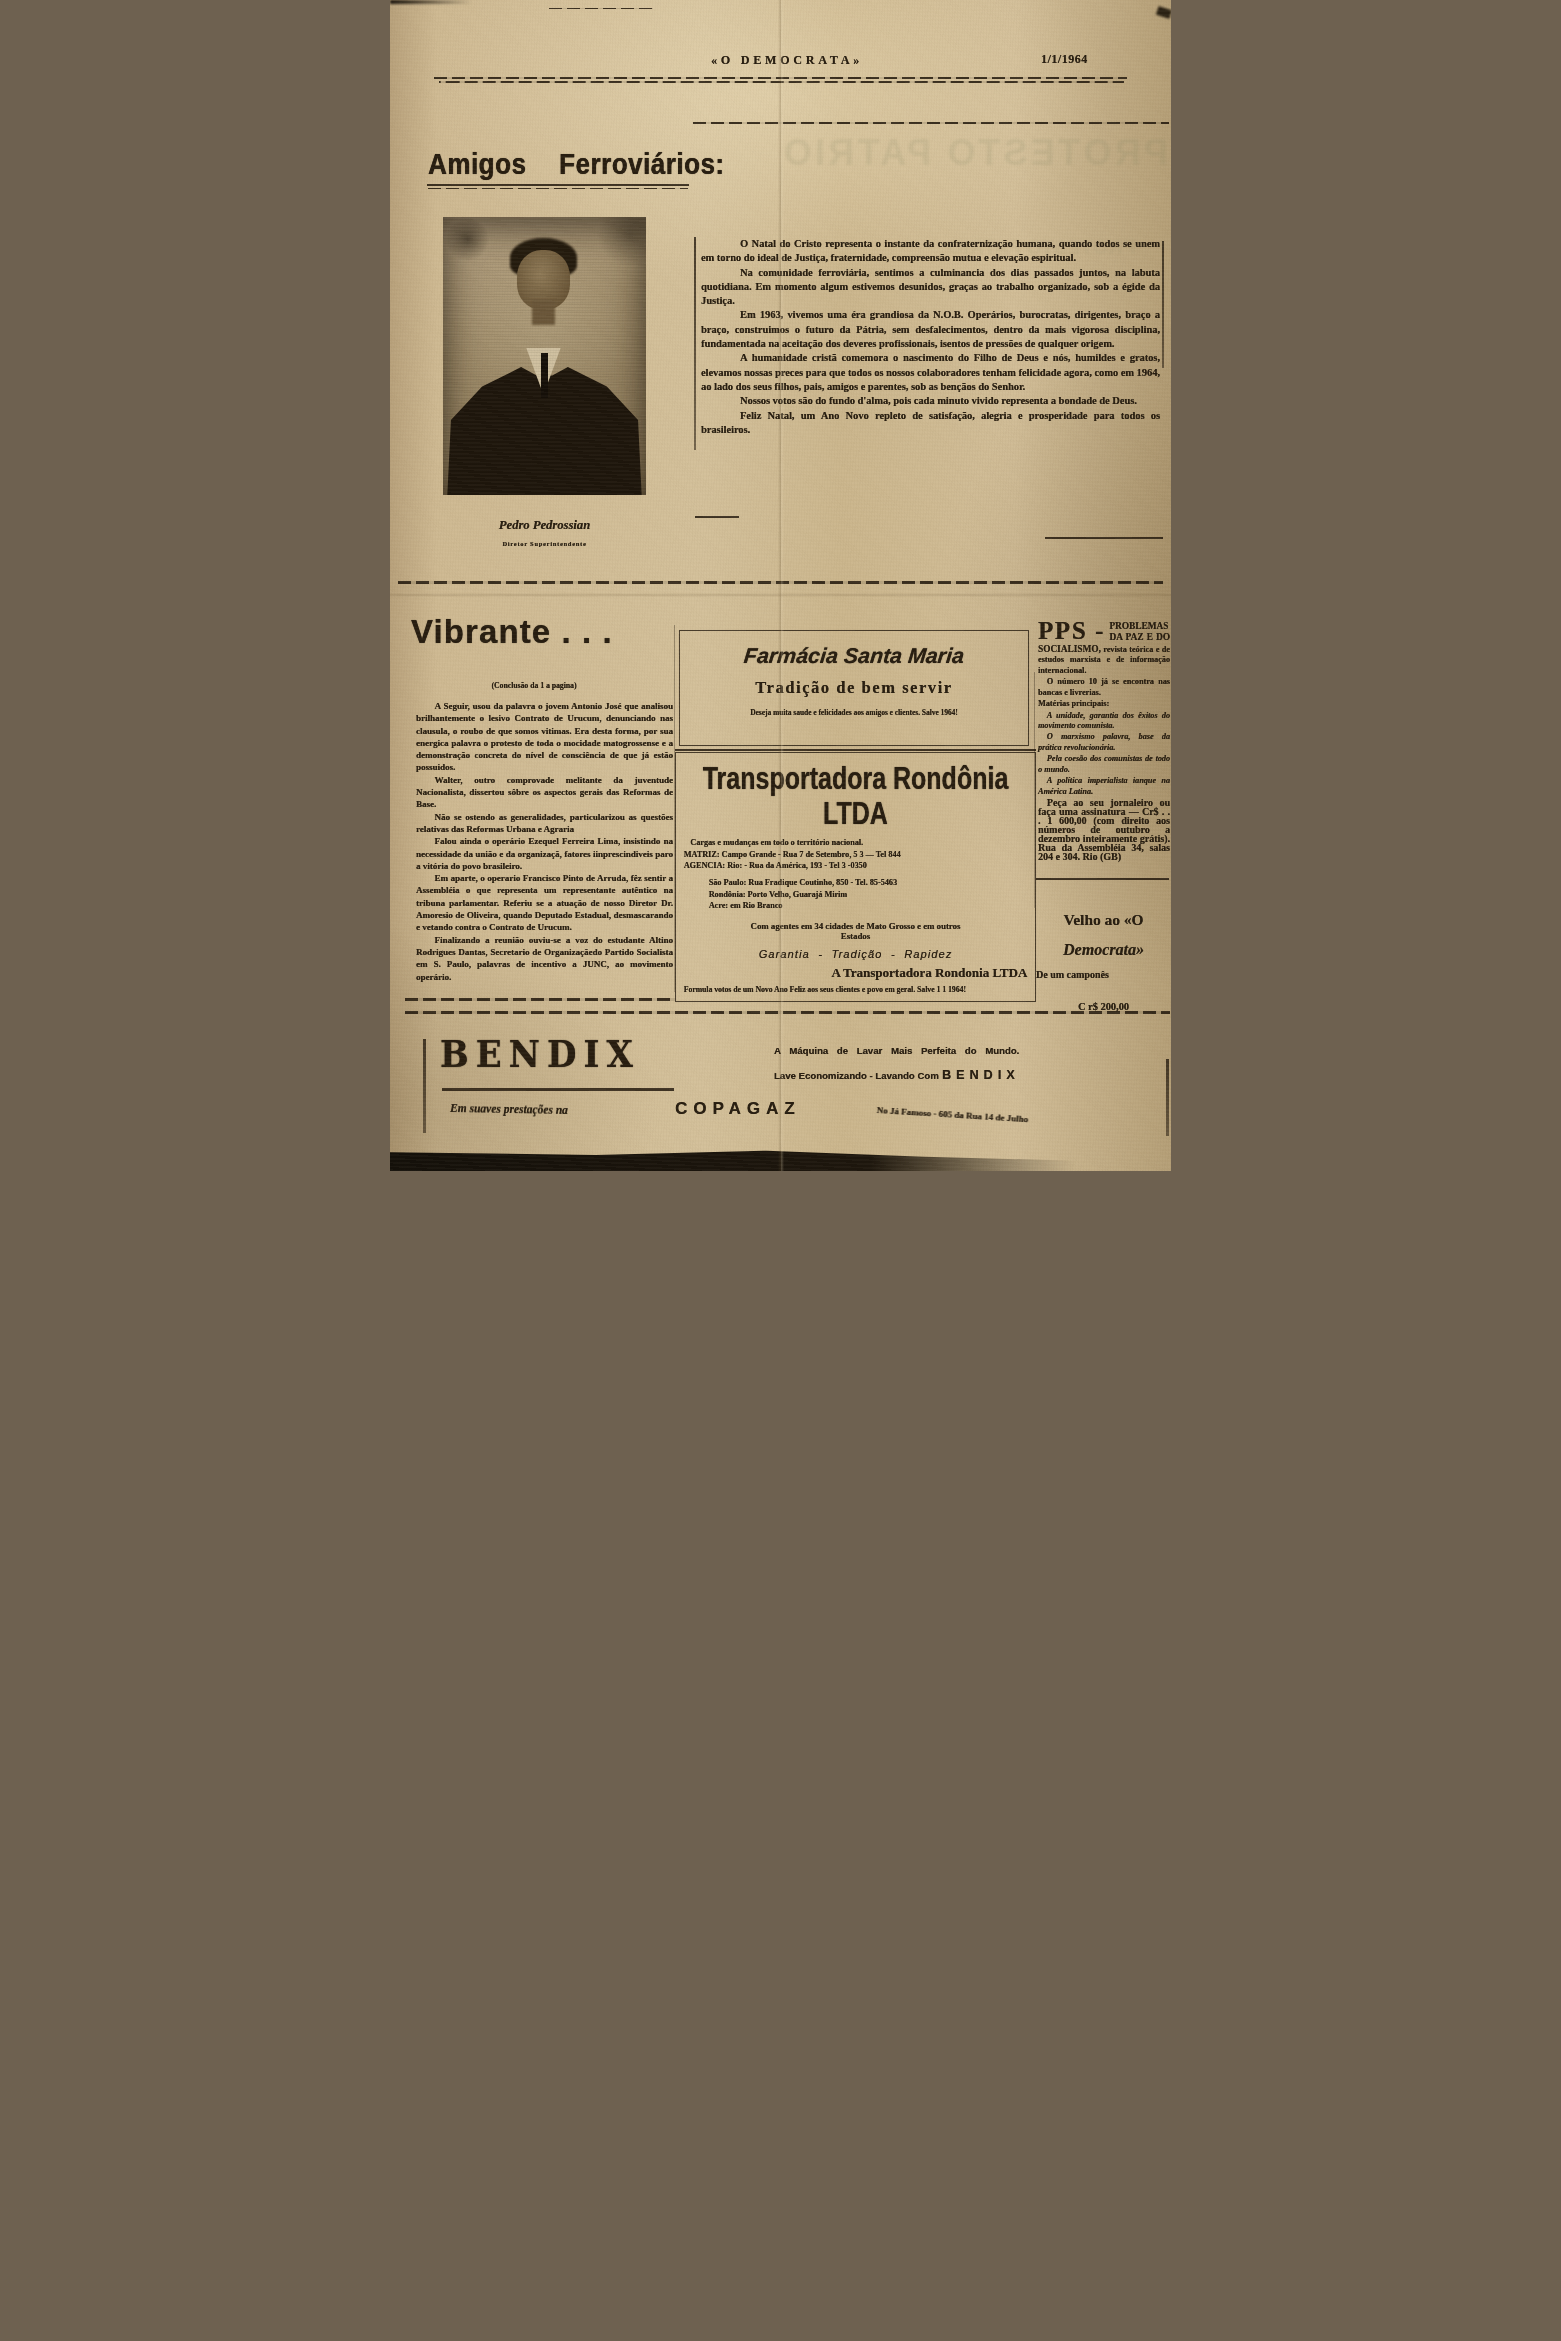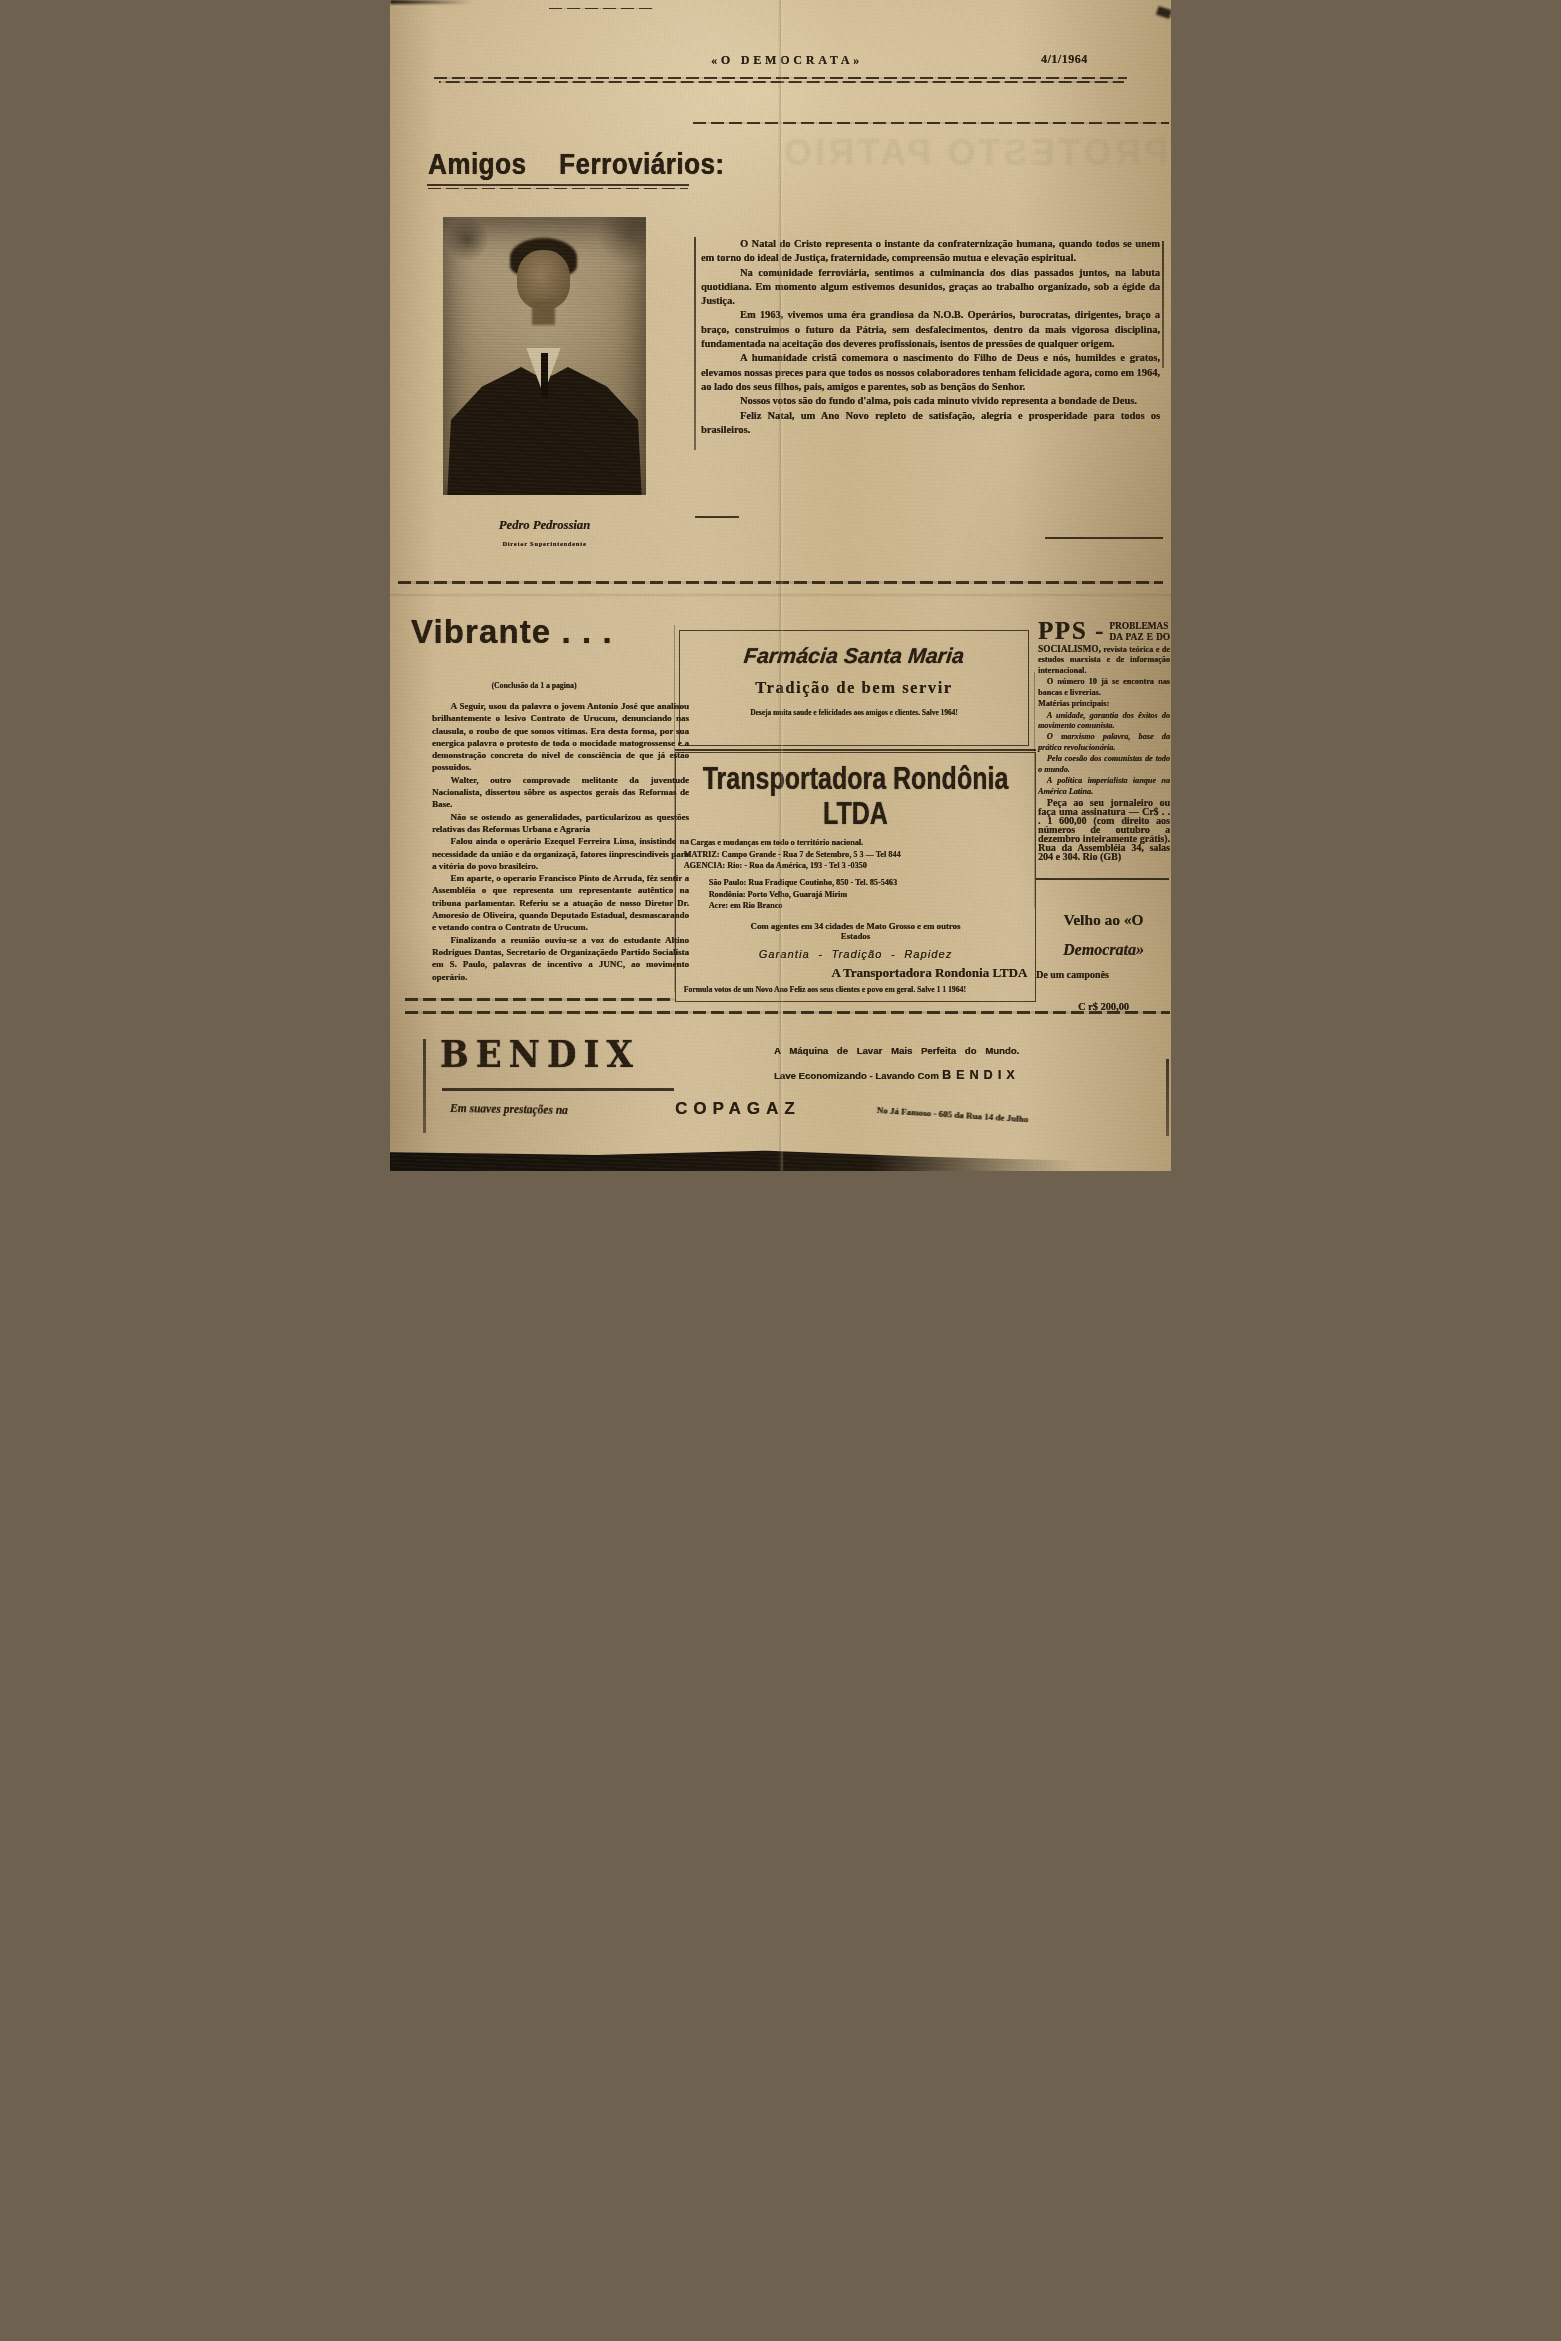--- a/index.html
+++ b/index.html
@@ -114,21 +114,21 @@
 
 <div class="page">
   <div class="corner-tl"></div>
   <div class="corner-tr"></div>
 
   <div class="abs ghost" style="left:296px;top:132px;width:482px;font-size:36px;letter-spacing:3.3px;">PROTESTO PATRIO</div>
   <div class="abs ghost" style="left:329px;top:236px;width:417px;font-size:20px;opacity:.07;">PROTESTO PATRIO</div>
 
   <div class="abs dash" style="left:159px;top:7.7px;width:104px;height:1.6px;"></div>
   <div class="abs masthead ink" style="left:304px;top:53px;width:186px;">«O DEMOCRATA»</div>
-  <div class="abs date ink" style="left:651px;top:52px;">4/1/1964</div>
+  <div class="abs date ink" style="left:651px;top:52px;">1/1/1964</div>
   <div class="abs dash" style="left:44px;top:77px;width:693px;height:2.2px;"></div>
   <div class="abs dash" style="left:49px;top:81px;width:685px;height:1.6px;background-position:7.7px 0;"></div>
   <div class="abs dash" style="left:303px;top:122px;width:476px;height:2.2px;"></div>
 
   <div class="abs headline ink" style="left:38px;top:147px;">Amigos Ferroviários:</div>
   <div class="abs solidline" style="left:37px;top:184px;width:262px;height:2.2px;"></div>
   <div class="abs dash" style="left:38px;top:188px;width:260px;height:1.1px;"></div>
 
   <div class="abs photo" style="left:53px;top:217px;width:203px;height:278px;">
     <div class="hair"></div>
@@ -153,21 +153,21 @@
     <p>Em 1963, vivemos uma éra grandiosa da N.O.B. Operários, burocratas, dirigentes, braço a braço, construimos o futuro da Pátria, sem desfalecimentos, dentro da mais vigorosa disciplina, fundamentada na aceitação dos deveres profissionais, isentos de pressões de qualquer origem.</p>
     <p>A humanidade cristã comemora o nascimento do Filho de Deus e nós, humildes e gratos, elevamos nossas preces para que todos os nossos colaboradores tenham felicidade agora, como em 1964, ao lado dos seus filhos, pais, amigos e parentes, sob as bençãos do Senhor.</p>
     <p>Nossos votos são do fundo d'alma, pois cada minuto vivido representa a bondade de Deus.</p>
     <p>Feliz Natal, um Ano Novo repleto de satisfação, alegria e prosperidade para todos os brasileiros.</p>
   </div>
 
   <div class="abs dash" style="left:8.2px;top:581px;width:765px;height:2.7px;"></div>
 
   <div class="abs vib-title ink" style="left:21px;top:613px;">Vibrante . . .</div>
   <div class="abs vib-sub ink" style="left:26px;top:681px;width:236px;">(Conclusão da 1 a pagina)</div>
-  <div class="abs vib-body ink" style="left:42px;top:700px;width:257px;">
+  <div class="abs vib-body ink" style="left:26px;top:700px;width:257px;">
     <p>A Seguir, usou da palavra o jovem Antonio José que analisou brilhantemente o lesivo Contrato de Urucum, denunciando nas clausula, o roubo de que somos vitimas. Era desta forma, por sua energica palavra o protesto de toda o mocidade matogrossense e a demonstração concreta do nível de consciência de que já estão possuidos.</p>
     <p>Walter, outro comprovade melitante da juventude Nacionalista, dissertou sôbre os aspectos gerais das Reformas de Base.</p>
     <p>Não se ostendo as generalidades, particularizou as questões relativas das Reformas Urbana e Agraria</p>
     <p>Falou ainda o operário Ezequel Ferreira Lima, insistindo na necessidade da união e da organizaçã, fatores iinprescindiveis paro a vitória do povo brasileiro.</p>
     <p>Em aparte, o operario Francisco Pinto de Arruda, fêz sentir a Assembléia o que representa um representante autêntico na tribuna parlamentar. Referiu se a atuação de nosso Diretor Dr. Amoresio de Oliveira, quando Deputado Estadual, desmascarando e vetando contra o Contrato de Urucum.</p>
     <p>Finalizando a reunião ouviu-se a voz do estudante Altino Rodrigues Dantas, Secretario de Organizaçãedo Partido Socialista em S. Paulo, palavras de incentivo a JUNC, ao movimento operário.</p>
   </div>
   <div class="abs dash" style="left:15px;top:998px;width:270px;height:2.7px;"></div>
 
   <div class="abs vline" style="left:284px;top:625px;width:1.1px;height:367px;opacity:.45;"></div>

